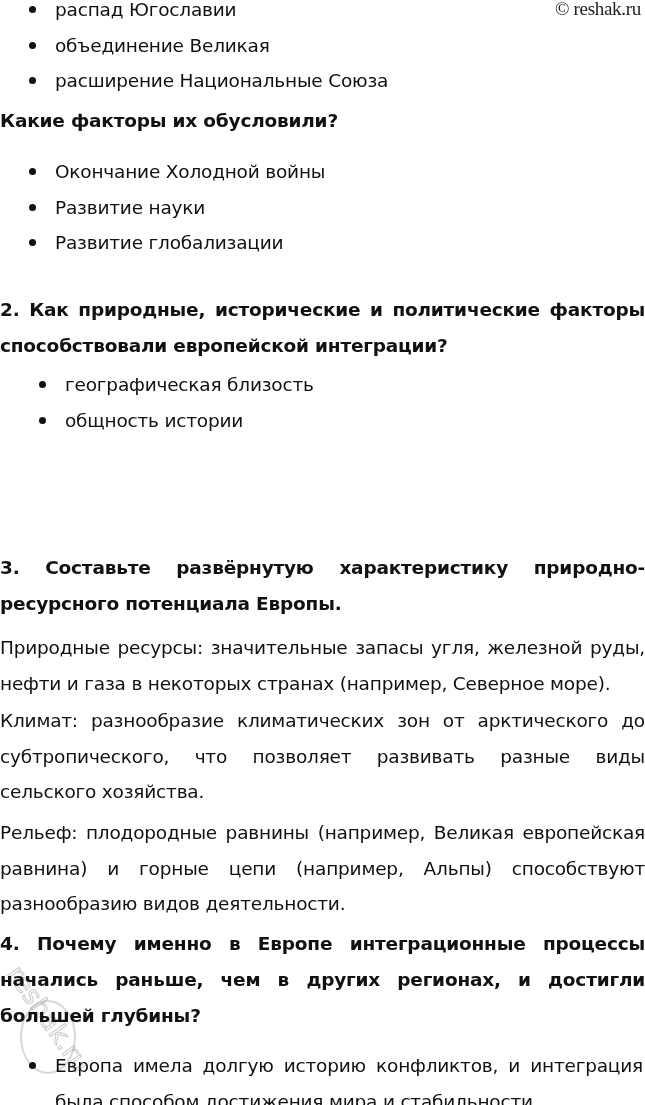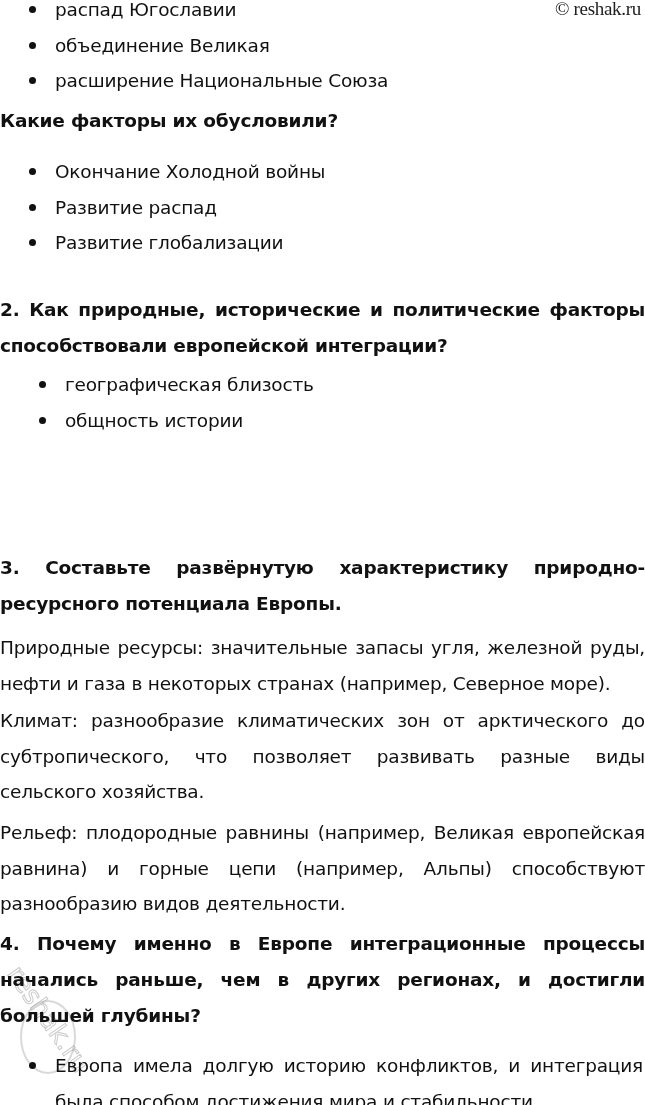--- a/index.html
+++ b/index.html
@@ -76,21 +76,21 @@
       <li>объединение Великая</li>
       <li>расширение Национальные Союза</li>
     </ul>
   </div>
 
   <div class="h h-factors">Какие факторы их обусловили?</div>
 
   <div class="sec-list2">
     <ul class="bullets">
       <li>Окончание Холодной войны</li>
-      <li>Развитие распад</li>
+      <li>Развитие науки</li>
       <li>Развитие глобализации</li>
     </ul>
   </div>
 
   <div class="h h-q2">2. Как природные, исторические и политические факторы способствовали европейской интеграции?</div>
 
   <div class="sec-list3">
     <ul class="bullets">
       <li>географическая близость</li>
       <li>общность истории</li>

